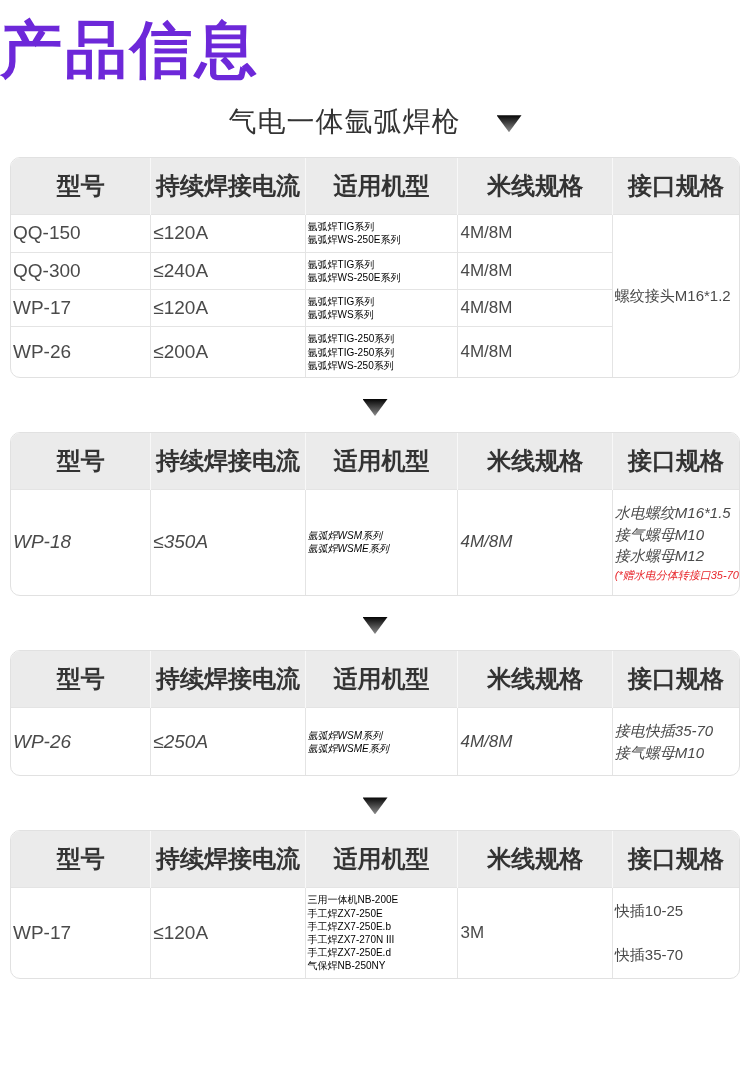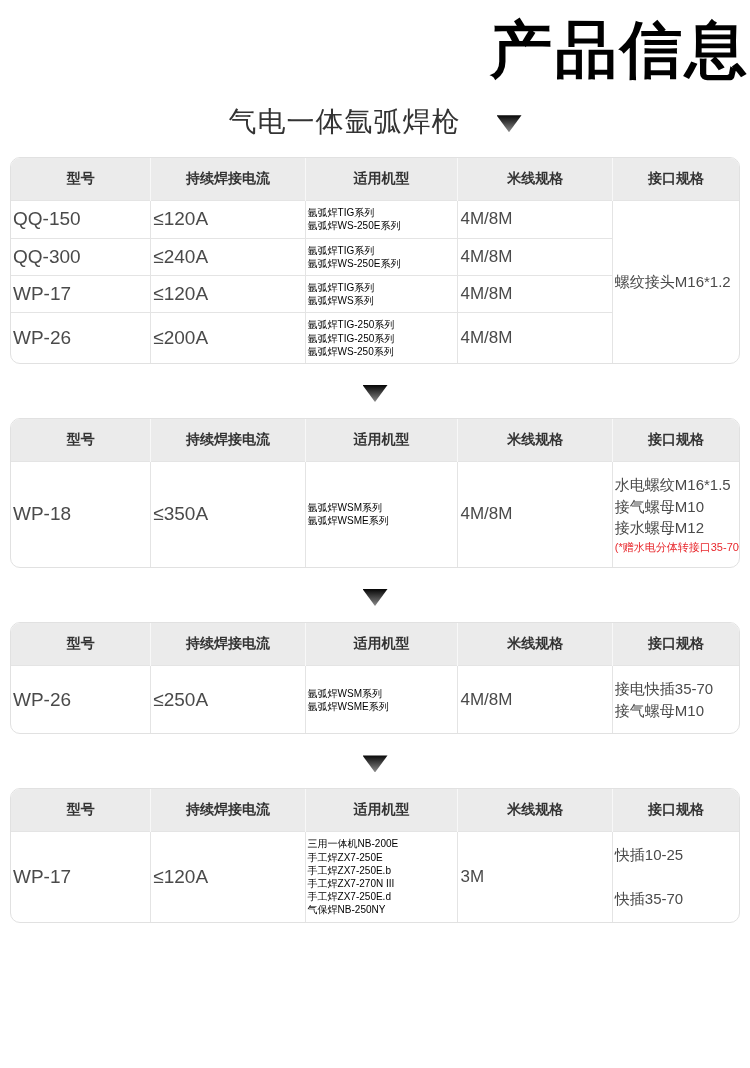--- a/index.html
+++ b/index.html
@@ -6,24 +6,24 @@
   html, body { margin: 0; padding: 0; }
   body {
     width: 750px;
     height: 1068px;
     overflow: hidden;
     background: #ffffff;
     font-family: "Liberation Sans", sans-serif;
     color: #4a4a4a;
   }
   .page-title {
-    text-align: right;
+    text-align: left;
     font-size: 62px;
     font-weight: 900;
-    color: #000000;
+    color: #6d28d9;
     letter-spacing: 3px;
     margin: 14px 0 0 0;
     line-height: 1.15;
   }
   .section-heading {
     display: flex;
     justify-content: center;
     align-items: center;
     gap: 36px;
     font-size: 28px;
@@ -42,21 +42,21 @@
   .tbl-wrap {
     margin: 0 10px;
     border: 1px solid #e1e1e1;
     border-radius: 10px;
     overflow: hidden;
     background: #ffffff;
   }
   table { width: 100%; border-collapse: collapse; table-layout: fixed; }
   th {
     background: #ebebeb;
-    font-size: 14px;
+    font-size: 24px;
     font-weight: bold;
     color: #333333;
     padding: 12px 2px;
     border-left: 1px solid #f8f8f8;
   }
   th:first-child { border-left: none; }
   td {
     border-top: 1px solid #e4e4e4;
     border-left: 1px solid #e4e4e4;
     text-align: left;
@@ -70,21 +70,21 @@
   .cell-machines { font-size: 10px; line-height: 1.32; color: #000000; }
   .cell-cable   { font-size: 17px; }
   .cell-iface   { font-size: 15px; line-height: 1.45; }
   .iface-note {
     font-size: 11px;
     line-height: 1.25;
     margin-top: 2px;
     white-space: nowrap;
   }
   .iface-spaced div + div { margin-top: 22px; }
-  .pad-row td { padding-top: 12px; padding-bottom: 12px; }
+  .pad-row td { padding-top: 12px; padding-bottom: 12px; font-style: italic; }
 </style>
 </head>
 <body>
 
 <h1 class="page-title">产品信息</h1>
 
 <div class="section-heading">
   <span>气电一体氩弧焊枪</span>
   <span class="tri-icon"></span>
 </div>

